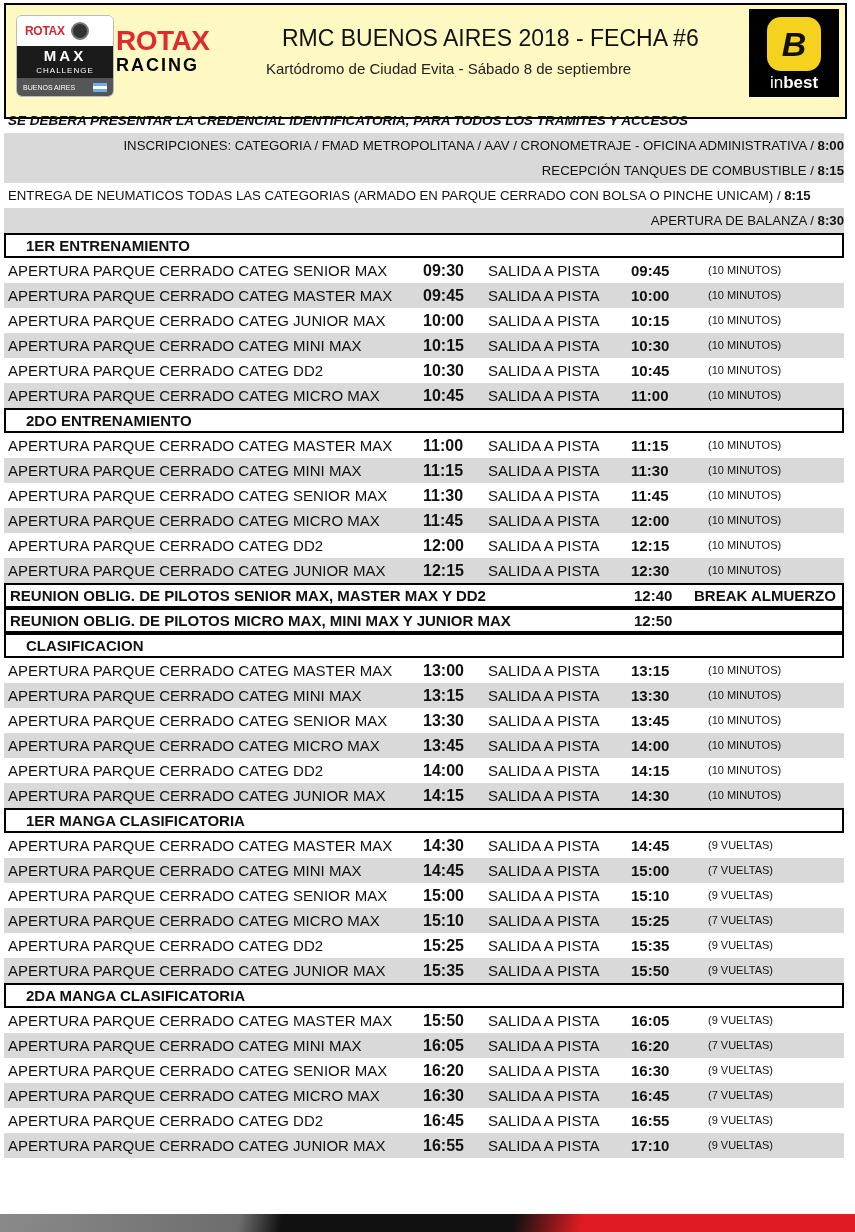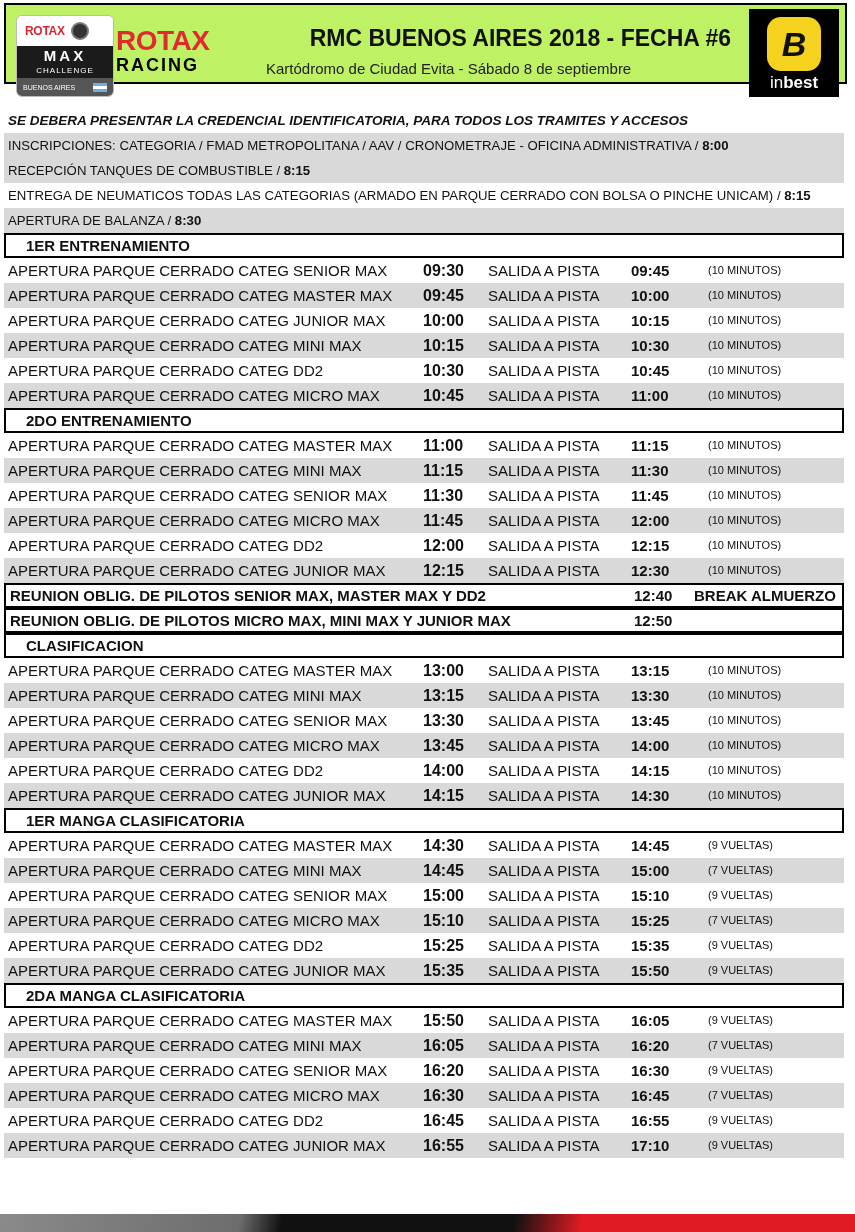--- a/index.html
+++ b/index.html
@@ -1,55 +1,55 @@
 <!DOCTYPE html>
 <html><head>
 <meta charset="utf-8">
 <style>
   html, body { margin: 0; padding: 0; background: #ffffff; }
   body { width: 855px; height: 1232px; position: relative; overflow: hidden;
          font-family: "Liberation Sans", "DejaVu Sans", sans-serif; color: #111; }
 
   
-  .header { position: absolute; left: 4px; top: 3px; width: 843px; height: 81px;
-            border: 2px solid #000; box-sizing: border-box; background: #bef264; }
+  .header { position: absolute; left: 4px; top: 3px; width: 843px; height: 116px;
+            border: 2px solid #000; box-sizing: border-box; background: #fef9c3; }
   .logo-max { position: absolute; left: 10px; top: 10px; width: 96px; height: 80px;
               border-radius: 6px; background: #efefef; border: 1px solid #bbb; overflow: hidden; }
   .logo-max .top { height: 30px; background: #fff; display: flex; align-items: center;
                    padding-left: 8px; gap: 6px; }
   .logo-max .top .rtx { color: #d7262e; font-weight: bold; font-size: 12px; letter-spacing: -0.3px; }
   .logo-max .top .gear { width: 18px; height: 18px; border-radius: 50%; background: #333;
                          border: 2px solid #777; box-sizing: border-box; }
   .logo-max .mid { height: 32px; background: #1b1b1b; color: #fff; text-align: center; }
   .logo-max .mid .max { font-weight: bold; font-size: 15px; line-height: 20px; letter-spacing: 3px; }
   .logo-max .mid .chal { font-size: 8px; letter-spacing: 1px; line-height: 10px; }
   .logo-max .bot { height: 18px; background: #555; color: #fff; font-size: 7px;
                    display: flex; align-items: center; justify-content: space-between; padding: 0 6px; }
   .logo-max .bot .flag { width: 14px; height: 9px;
                          background: linear-gradient(#6ab0e8 0 33%, #fff 33% 66%, #6ab0e8 66%); }
   .logo-racing { position: absolute; left: 110px; top: 22px; width: 130px; }
   .logo-racing .r1 { color: #e02a2f; font-weight: bold; font-size: 28px; line-height: 28px; letter-spacing: -0.5px; }
   .logo-racing .r2 { color: #000; font-weight: bold; font-size: 18px; line-height: 20px; letter-spacing: 2px; }
-  .title { position: absolute; left: 255px; top: 20px; width: 470px; text-align: right;
-           font-weight: bold; font-size: 23px; }
+  .title { position: absolute; left: 276px; top: 20px; width: 470px; text-align: left;
+           font-weight: normal; font-size: 23px; }
   .subtitle { position: absolute; left: 260px; top: 55px; width: 470px; 
               font-size: 15px; color: #222; }
   .logo-inbest { position: absolute; left: 743px; top: 4px; width: 90px; height: 88px; background: #000; }
   .logo-inbest .hex { position: absolute; left: 18px; top: 8px; width: 54px; height: 54px;
                       background: #f5d21d; border-radius: 14px; }
   .logo-inbest .b { position: absolute; left: 0; top: 0; width: 54px; height: 54px; text-align: center;
                     line-height: 54px; font-weight: bold; font-style: italic; font-size: 34px; color: #111; }
   .logo-inbest .word { position: absolute; left: 0; width: 90px; top: 64px; text-align: center;
                        color: #fff; font-size: 17px; }
   .logo-inbest .word b { font-weight: bold; }
 
   
   .schedule { position: absolute; left: 4px; top: 108px; width: 840px; }
   .row { height: 25px; line-height: 25px; font-size: 14.2px; white-space: nowrap; position: relative; box-sizing: border-box; }
-  .row.gray { background: #d9d9d9; }
+  .row.gray { background: #d9d9d9; text-align: right; }
   .notice { font-weight: bold; font-style: italic; font-size: 13.5px; padding-left: 4px; }
   .info { padding-left: 4px; font-size: 13.2px; }
   .info b { font-weight: bold; }
   .section { border: 2px solid #000; background: #fff; font-weight: bold; font-size: 15px;
              padding-left: 20px; line-height: 21px; }
   .session .c1, .session .c2, .session .c3, .session .c4, .session .c5 { position: absolute; top: 0; }
   .session .c1 { left: 4px; font-size: 15px; }
   .session .c2 { left: 419px; font-weight: bold; font-size: 16px; }
   .session .c3 { left: 484px; font-size: 15px; }
   .session .c4 { left: 627px; font-weight: bold; font-size: 15px; }

